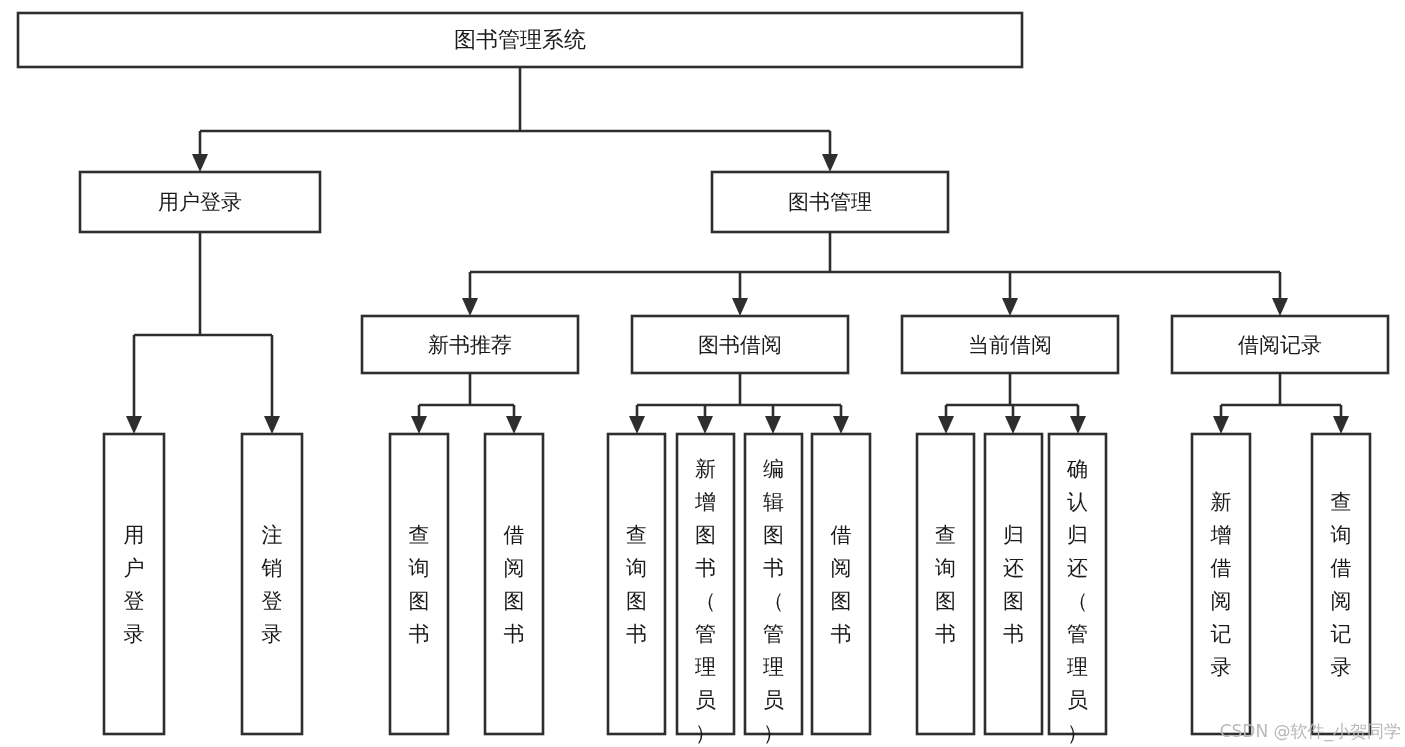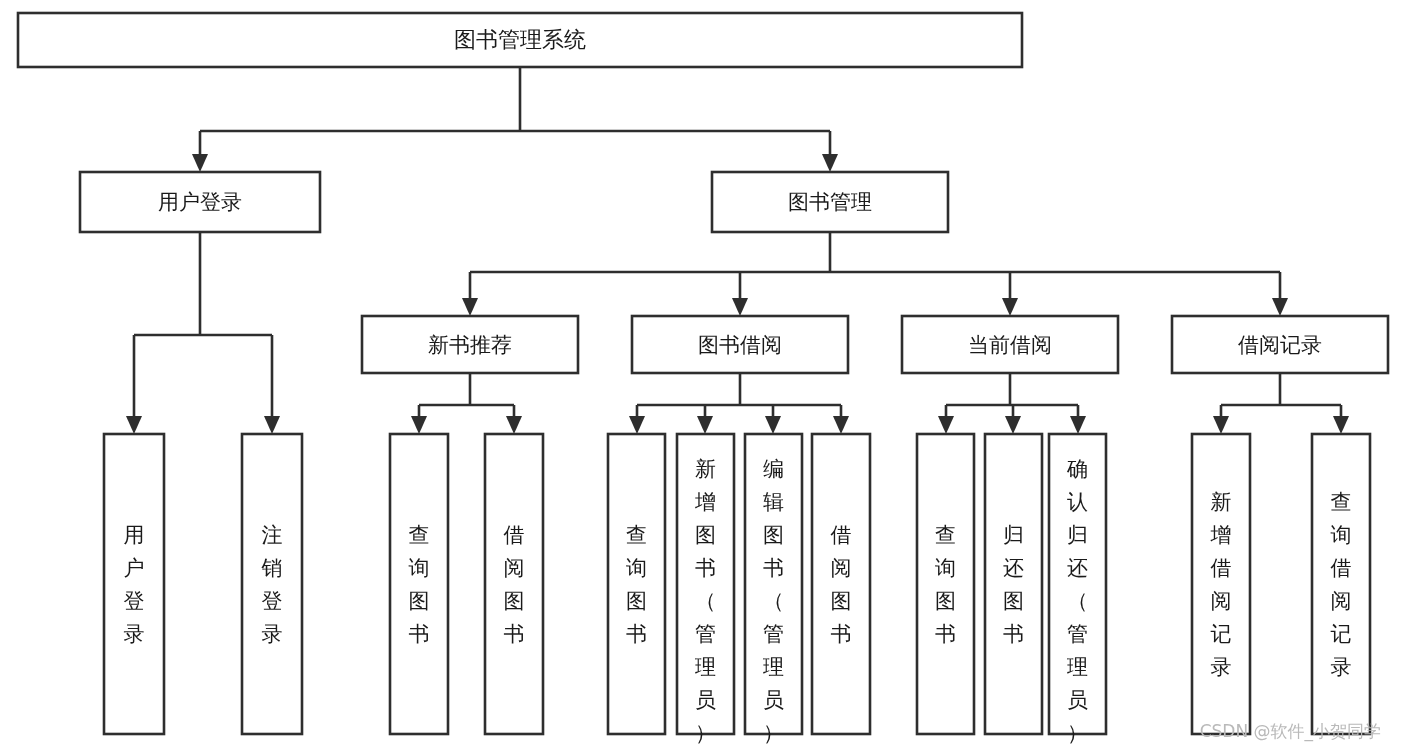--- a/index.html
+++ b/index.html
@@ -44,21 +44,21 @@
     stroke-width: 2.6;
     fill: none;
     stroke-linecap: butt;
   }
   .arrow-head {
     fill: #2e2e2e;
     stroke: none;
   }
   .watermark {
     position: absolute;
-    right: 24px;
+    right: 4px;
     bottom: 4px;
     font-family: "DejaVu Sans", "Liberation Sans", sans-serif;
     font-size: 17px;
     color: #b9b9b9;
     white-space: nowrap;
     pointer-events: none;
     user-select: none;
   }
 </style>
 </head>

